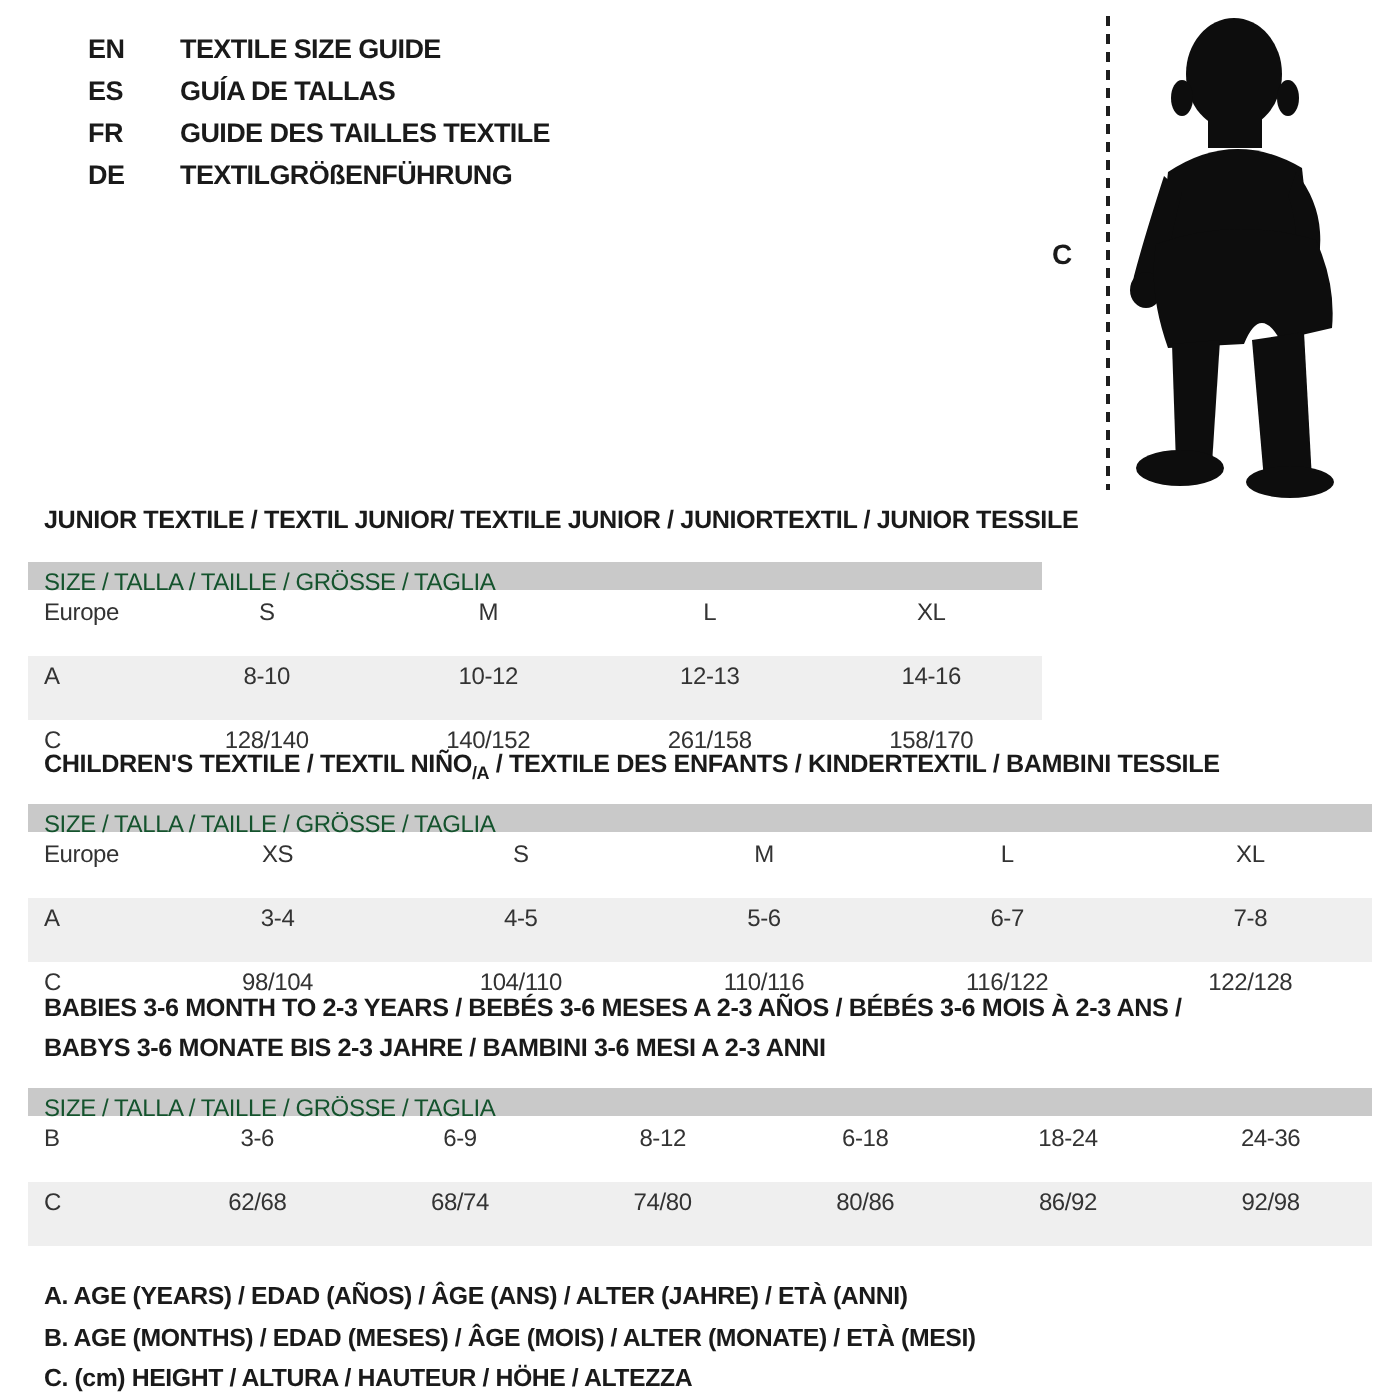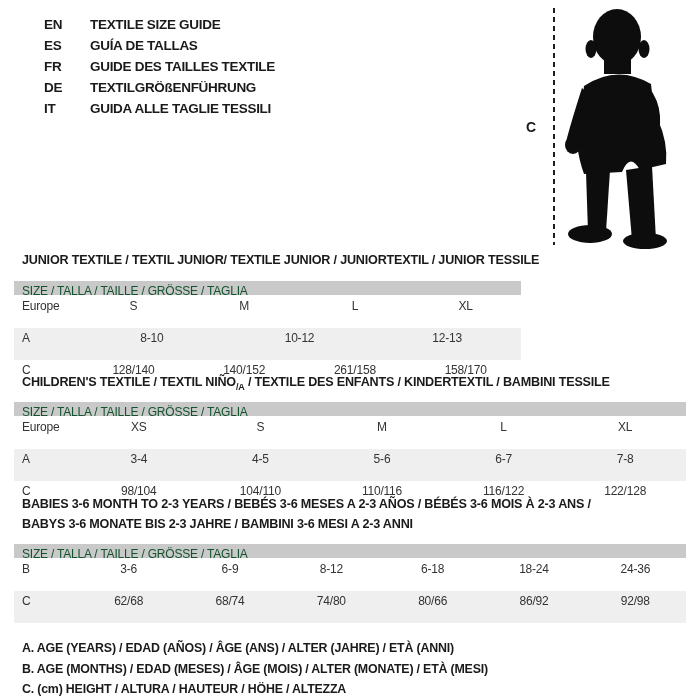--- a/index.html
+++ b/index.html
@@ -44,24 +44,20 @@
       <span>GUÍA DE TALLAS</span>
     </div>
     <div class="lang-row">
       <span class="lang-code">FR</span>
       <span>GUIDE DES TAILLES TEXTILE</span>
     </div>
     <div class="lang-row">
       <span class="lang-code">DE</span>
       <span>TEXTILGRÖßENFÜHRUNG</span>
     </div>
-    <div class="lang-row">
-      <span class="lang-code">IT</span>
-      <span>GUIDA ALLE TAGLIE TESSILI</span>
-    </div>
   </div>
 
   <span class="c-label">C</span>
   <div class="dash-line"></div>
   <svg class="silhouette" viewBox="0 0 140 245" aria-hidden="true">
     <g fill="#0d0d0d">
       <ellipse cx="57" cy="33" rx="24" ry="28"></ellipse>
       <ellipse cx="31" cy="45" rx="5.5" ry="9"></ellipse>
       <ellipse cx="84" cy="45" rx="5.5" ry="9"></ellipse>
       <rect x="44" y="54" width="27" height="16"></rect>
@@ -86,20 +82,21 @@
       <span class="cell">S</span>
       <span class="cell">M</span>
       <span class="cell">L</span>
       <span class="cell">XL</span>
     </div>
     <div class="tbl-row alt">
       <span class="cell-label">A</span>
       <span class="cell">8-10</span>
       <span class="cell">10-12</span>
       <span class="cell">12-13</span>
+      <span class="cell">14-16</span>
     </div>
     <div class="tbl-row">
       <span class="cell-label">C</span>
       <span class="cell">128/140</span>
       <span class="cell">140/152</span>
       <span class="cell">261/158</span>
       <span class="cell">158/170</span>
     </div>
   </div>
 
@@ -145,21 +142,21 @@
       <span class="cell">8-12</span>
       <span class="cell">6-18</span>
       <span class="cell">18-24</span>
       <span class="cell">24-36</span>
     </div>
     <div class="tbl-row alt">
       <span class="cell-label">C</span>
       <span class="cell">62/68</span>
       <span class="cell">68/74</span>
       <span class="cell">74/80</span>
-      <span class="cell">80/66</span>
+      <span class="cell">80/86</span>
       <span class="cell">86/92</span>
       <span class="cell">92/98</span>
     </div>
   </div>
 
   <div class="notes">
     <div>A. AGE (YEARS) / EDAD (AÑOS) / ÂGE (ANS) / ALTER (JAHRE) / ETÀ (ANNI)</div>
     <div>B. AGE (MONTHS) / EDAD (MESES) / ÂGE (MOIS) / ALTER (MONATE) / ETÀ (MESI)</div>
     <div>C. (cm) HEIGHT / ALTURA / HAUTEUR / HÖHE / ALTEZZA</div>
   </div>

